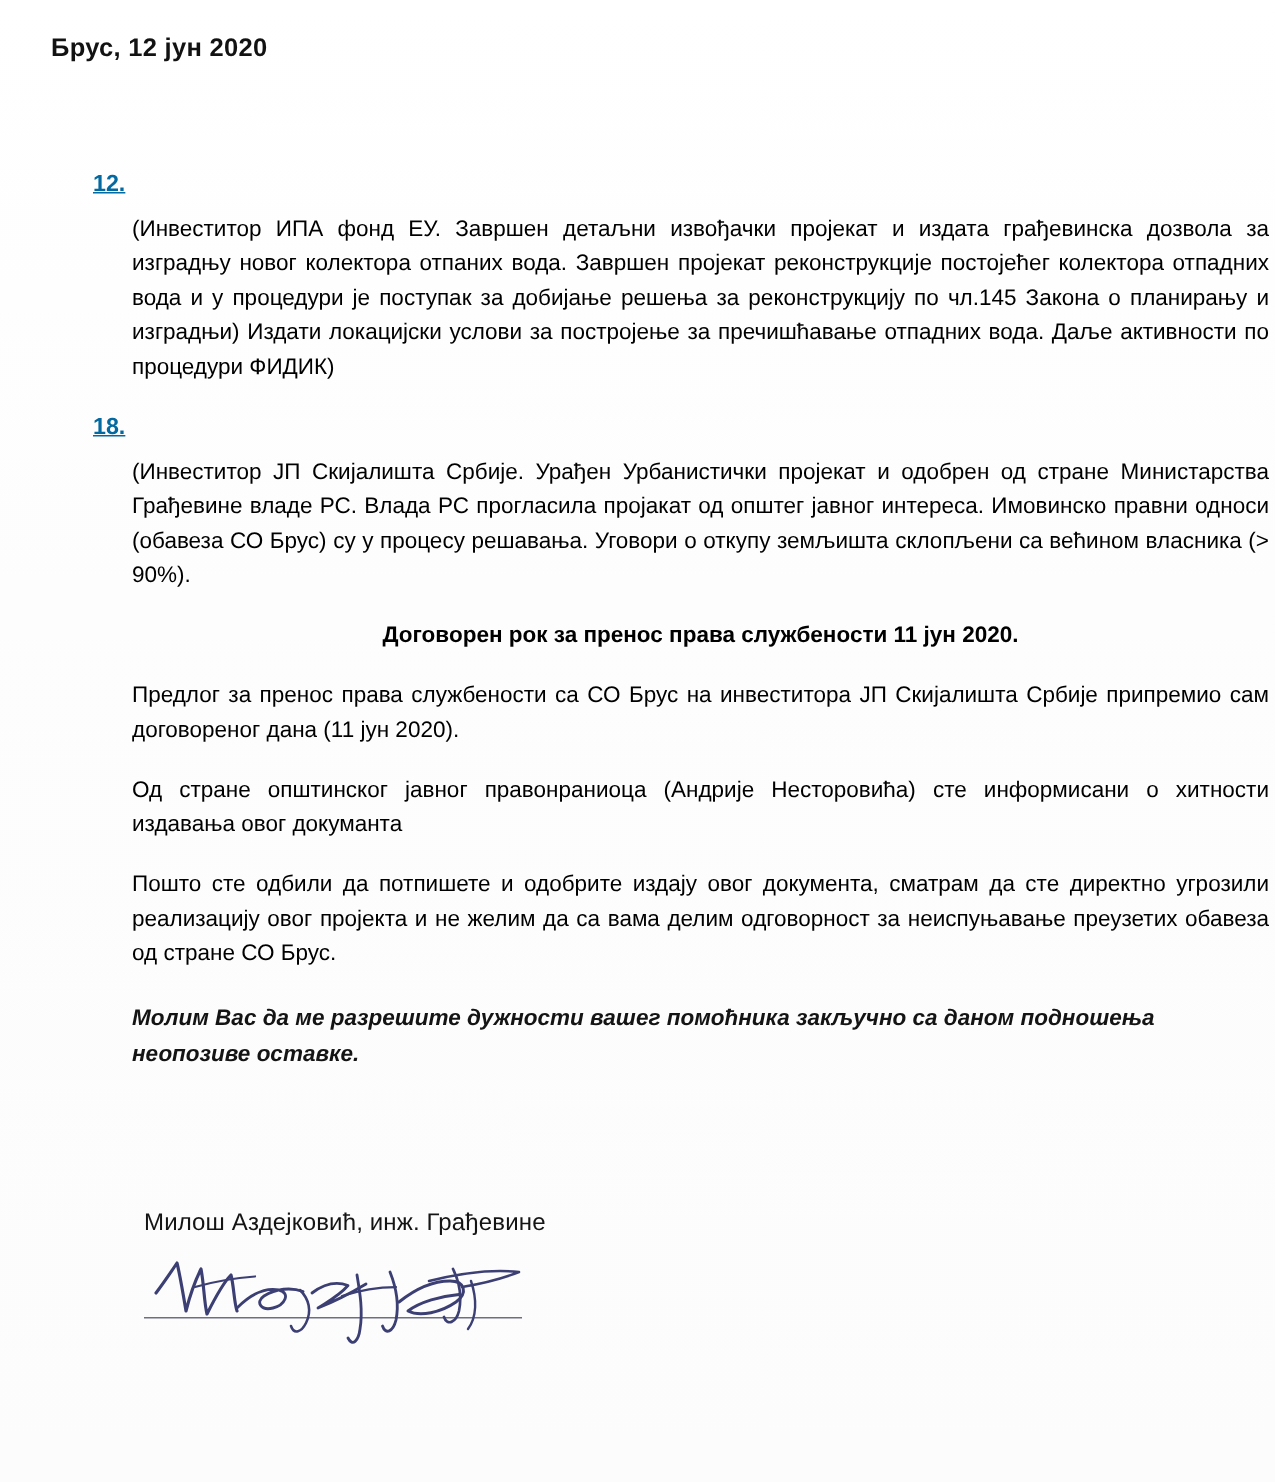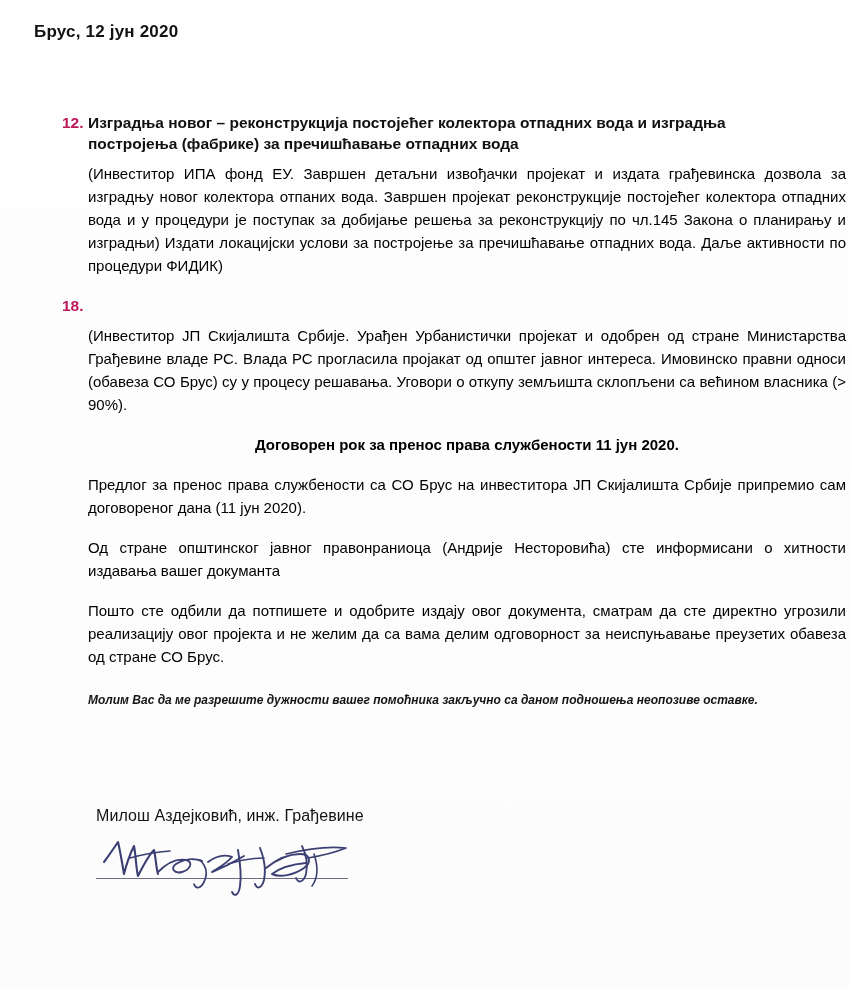--- a/index.html
+++ b/index.html
@@ -53,21 +53,22 @@
     display: flex;
     align-items: flex-start;
     margin-bottom: 0;
   }
   .item-num {
     font-weight: bold;
     font-size: 15.5px;
     line-height: 21px;
     width: 26px;
     flex: 0 0 26px;
-    color: #be185d;
+    color: #0369a1;
+    text-decoration: underline;
   }
   .item-title {
     font-weight: bold;
     font-size: 15.5px;
     line-height: 21px;
     color: #111;
     width: 700px;
   }
 
   .body-block {
@@ -88,21 +89,21 @@
   }
   p.para + p.para {
     margin-top: 17px;
   }
 
   .gap-12 { height: 8px; }
   .gap-item { height: 18px; }
 
   .resign {
     margin-top: 20px;
-    font-size: 12px;
+    font-size: 15px;
     line-height: 24px;
     font-style: italic;
     font-weight: bold;
     color: #141414;
     width: 716px;
   }
 
   .signature-zone {
     position: absolute;
     left: 96px;
@@ -139,38 +140,37 @@
 
 <div class="page">
   <div class="scan-tint"></div>
 
   <div class="doc-date">Брус, 12 јун 2020</div>
 
   <div class="content">
 
     <div class="item">
       <div class="item-num">12.</div>
-      <div class="item-title">Изградња новог – реконструкција постојећег колектора отпадних вода и изградња постројења (фабрике) за пречишћавање отпадних вода</div>
     </div>
     <div class="gap-12"></div>
     <div class="body-block">
       <p class="para">(Инвеститор ИПА фонд ЕУ. Завршен детаљни извођачки пројекат и издата грађевинска дозвола за изградњу новог колектора отпаних вода. Завршен пројекат реконструкције постојећег колектора отпадних вода и у процедури је поступак за добијање решења за реконструкцију по чл.145 Закона о планирању и изградњи) Издати локацијски услови за постројење за пречишћавање отпадних вода. Даље активности по процедури ФИДИК)</p>
     </div>
 
     <div class="gap-item"></div>
 
     <div class="item">
       <div class="item-num">18.</div>
     </div>
     <div class="gap-12"></div>
     <div class="body-block">
       <p class="para">(Инвеститор ЈП Скијалишта Србије. Урађен Урбанистички пројекат и одобрен од стране Министарства Грађевине владе РС.  Влада РС прогласила пројакат од општег јавног интереса. Имовинско правни односи (обавеза СО Брус) су у процесу решавања. Уговори о откупу земљишта  склопљени са већином власника (&gt; 90%).</p>
       <p class="para loose">Договорен рок за пренос права службености 11 јун 2020.</p>
       <p class="para">Предлог за пренос права службености са СО Брус на инвеститора ЈП Скијалишта Србије  припремио сам договореног дана (11 јун 2020).</p>
-      <p class="para">Од стране општинског јавног правонраниоца (Андрије Несторовића) сте информисани о хитности издавања вашег докуманта</p>
+      <p class="para">Од стране општинског јавног правонраниоца (Андрије Несторовића) сте информисани о хитности издавања овог докуманта</p>
       <p class="para">Пошто сте одбили да потпишете и одобрите издају овог документа, сматрам да сте директно угрозили реализацију овог пројекта и не желим да са вама делим одговорност за неиспуњавање преузетих обавеза од стране СО Брус.</p>
 
       <p class="resign">Молим Вас да ме разрешите дужности вашег помоћника закључно са даном подношења неопозиве оставке.</p>
     </div>
   </div>
 
   <div class="signature-zone">
     <div class="sign-name">Милош Аздејковић, инж. Грађевине</div>
 
     <div class="sign-mark">

